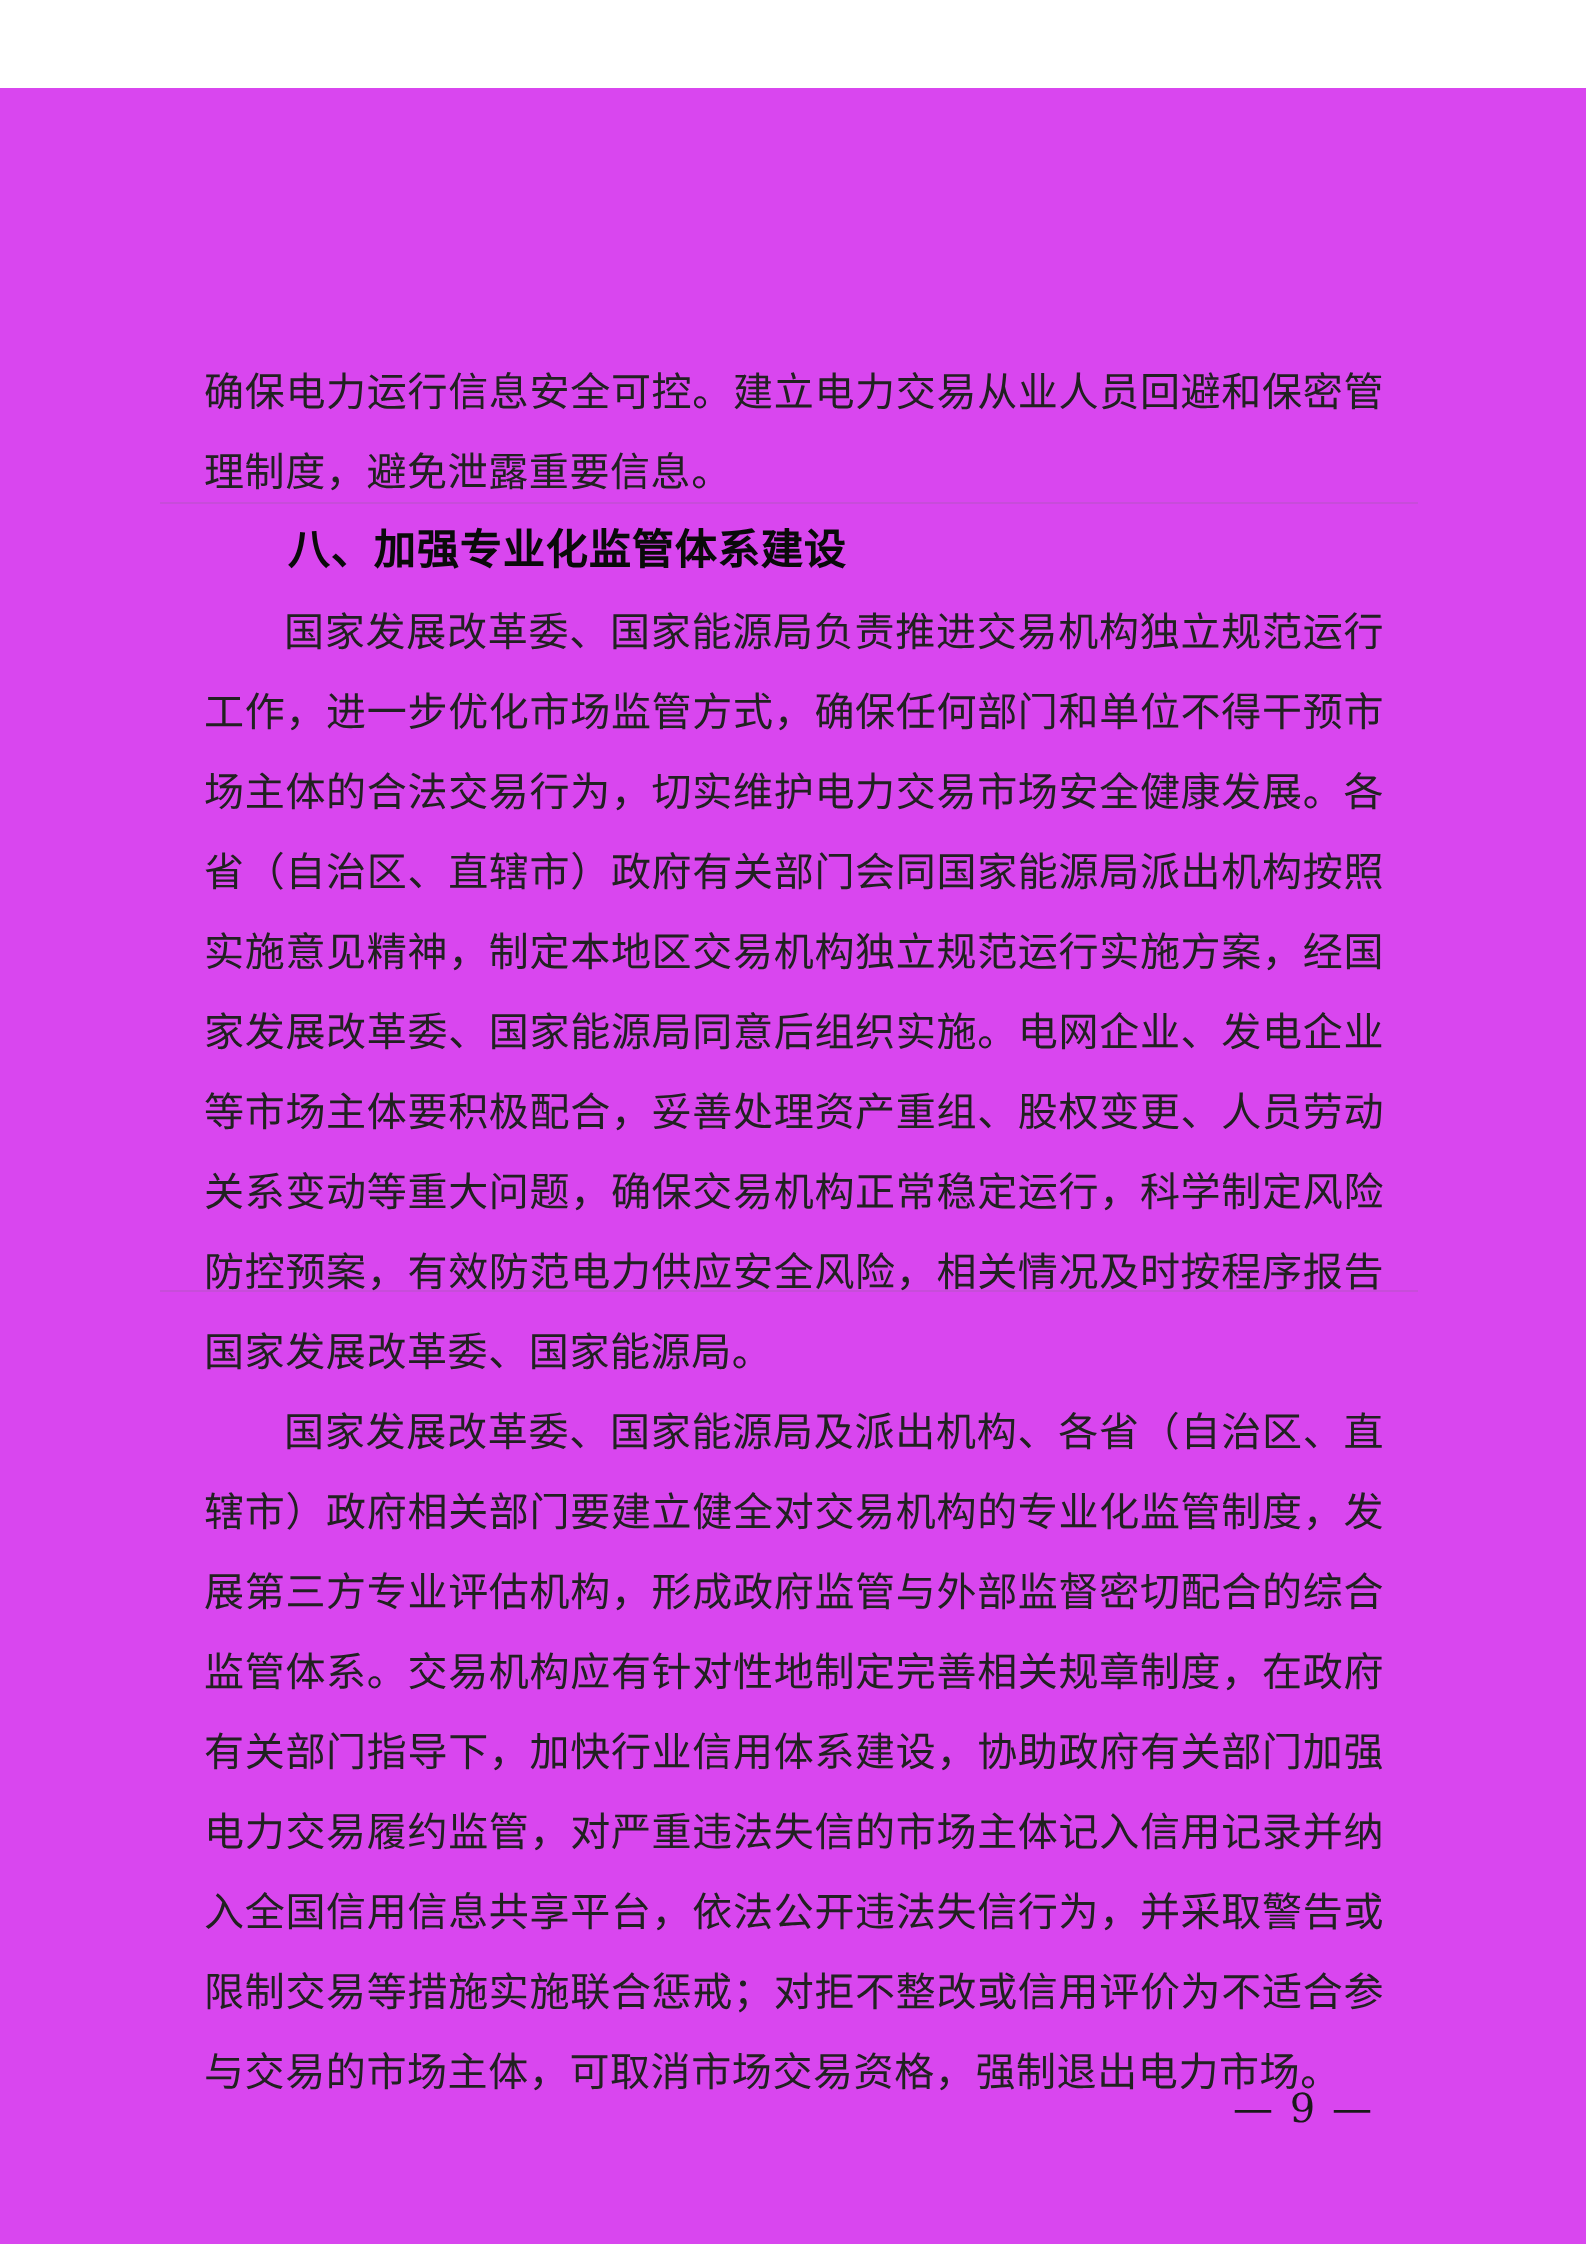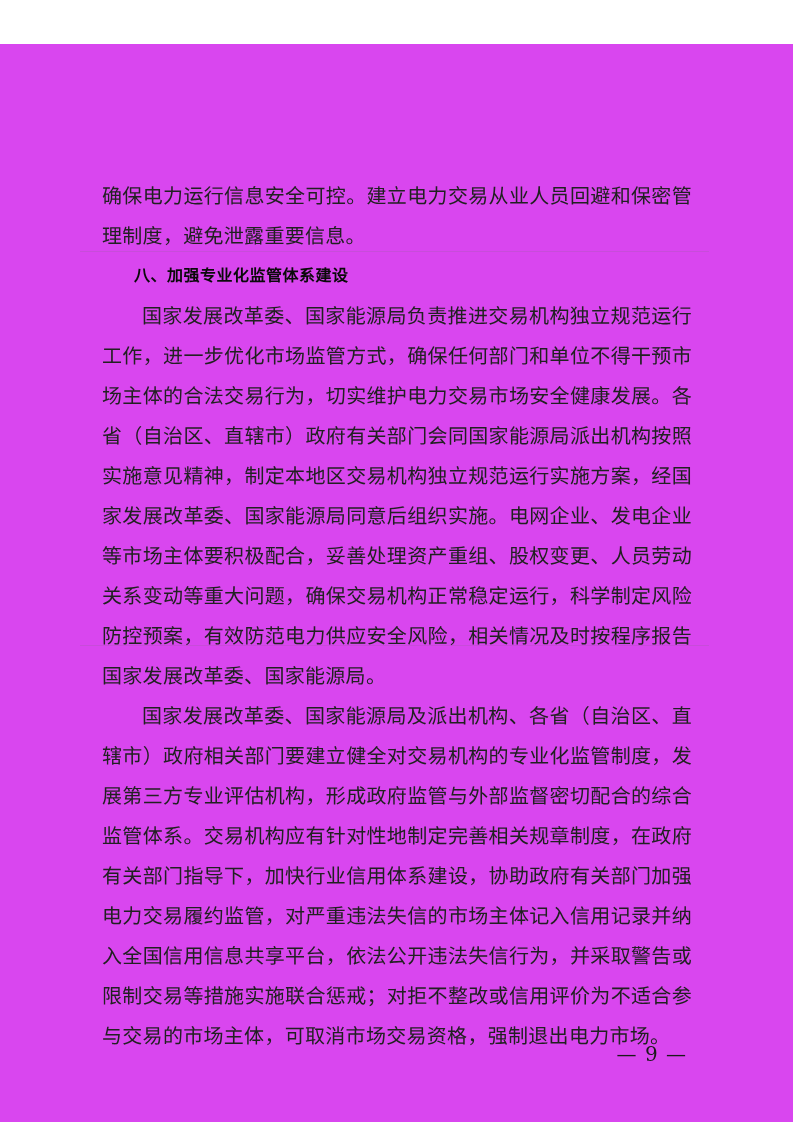--- a/index.html
+++ b/index.html
@@ -27,21 +27,21 @@
     text-justify: inter-character;
     word-break: break-all;
     letter-spacing: 0.3px;
     color: #212121;
   }
   .body-para.indent { text-indent: 2em; }
   .section-heading {
     margin: 0;
     font-family: Liberation Sans, sans-serif;
     font-weight: bold;
-    font-size: 16px;
+    font-size: 21px;
     line-height: 40px;
     text-indent: 2em;
     color: #0a0a0a;
     letter-spacing: 0.5px;
   }
   .artifact-line {
     position: absolute;
     left: 80px;
     right: 84px;
     height: 1px;

